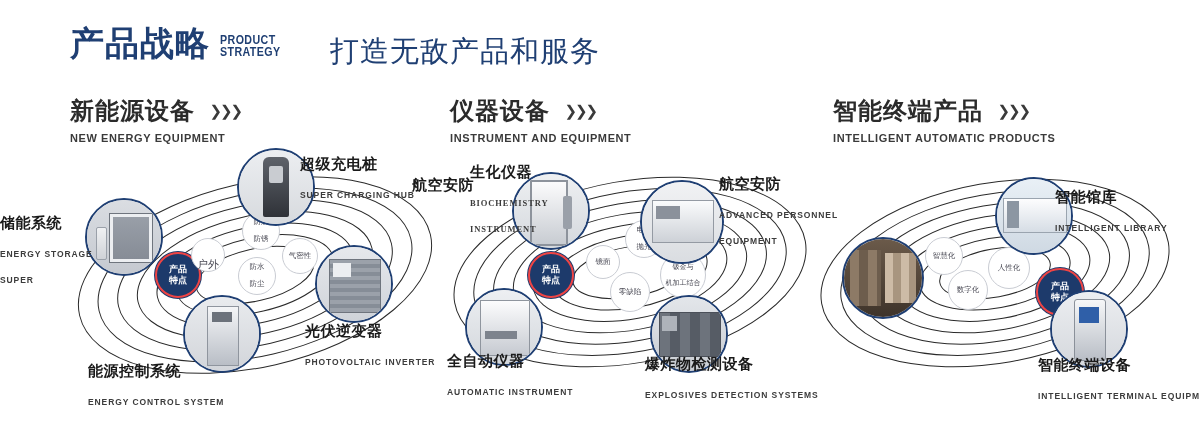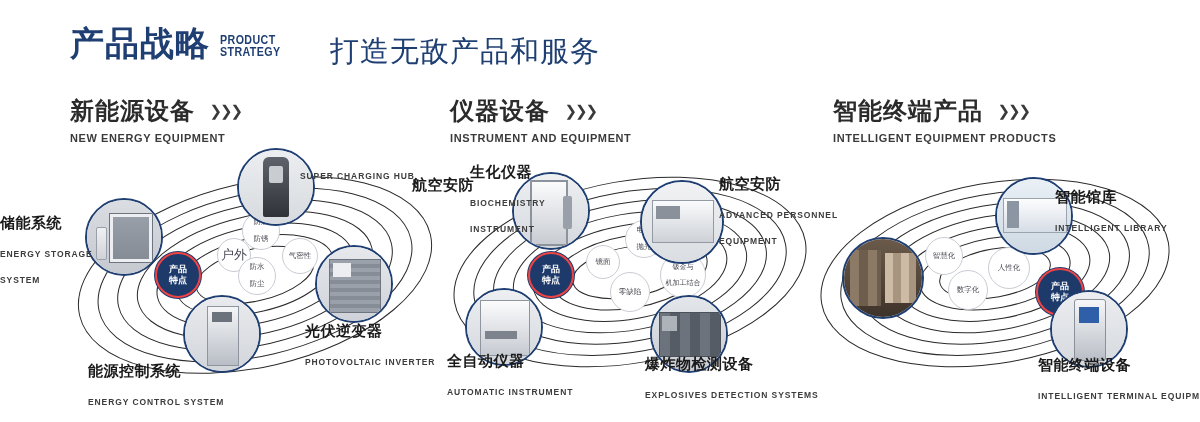--- a/index.html
+++ b/index.html
@@ -172,21 +172,21 @@
       <span class="chev">❯❯❯</span>
     </div>
     <div class="sec-en">INSTRUMENT AND EQUIPMENT</div>
   </div>
 
   <div class="sec-head" style="left:833px;top:95px;">
     <div>
       <span class="sec-cn">智能终端产品</span>
       <span class="chev">❯❯❯</span>
     </div>
-    <div class="sec-en">INTELLIGENT EQUIPMENT PRODUCTS</div>
+    <div class="sec-en">INTELLIGENT AUTOMATIC PRODUCTS</div>
   </div>
 
   <div class="cluster" style="left:55px;top:160px;width:400px;height:230px;">
     <svg class="rings" width="400" height="230" viewBox="0 0 400 230">
       <g fill="none" stroke="#2a2a2a" stroke-width="1" transform="rotate(-13 200 115)">
         <ellipse cx="200" cy="115" rx="60" ry="26"></ellipse>
         <ellipse cx="200" cy="115" rx="80" ry="37"></ellipse>
         <ellipse cx="200" cy="115" rx="100" ry="48"></ellipse>
         <ellipse cx="200" cy="115" rx="120" ry="59"></ellipse>
         <ellipse cx="200" cy="115" rx="140" ry="70"></ellipse>
@@ -195,21 +195,21 @@
       </g>
     </svg>
 
     <div class="feat-main" style="left:100px;top:92px;width:42px;height:42px;font-size:9px;">
       <span>
         <span>产品</span><br>
         <span>特点</span>
       </span>
     </div>
 
-    <div class="feat" style="left:162px;top:78px;width:34px;height:34px;font-size:13px;">
+    <div class="feat" style="left:136px;top:78px;width:34px;height:34px;font-size:11px;align-items:flex-end;">
       <span>户外</span>
     </div>
     <div class="feat" style="left:187px;top:52px;width:38px;height:38px;font-size:7.5px;">
       <span>
         <span>防腐</span><br>
         <span>防锈</span>
       </span>
     </div>
     <div class="feat" style="left:183px;top:97px;width:38px;height:38px;font-size:7.5px;">
       <span>
@@ -231,24 +231,25 @@
       <div class="ph img-inverter"></div>
     </div>
     <div class="node" style="left:128px;top:135px;width:78px;height:78px;">
       <div class="ph img-control"></div>
     </div>
   </div>
 
   <div class="lbl right" style="left:0px;top:214px;width:105px;">
     <div class="cn">储能系统</div>
     <div class="en">ENERGY STORAGE</div>
-    <div class="en">SYSTEM</div>
+    <div class="en">SUPER</div>
   </div>
 
   <div class="lbl" style="left:300px;top:155px;">
+    <div class="cn">超级充电桩</div>
     <div class="en">SUPER CHARGING HUB</div>
   </div>
 
   <div class="lbl" style="left:305px;top:322px;">
     <div class="cn">光伏逆变器</div>
     <div class="en">PHOTOVOLTAIC INVERTER</div>
   </div>
 
   <div class="lbl" style="left:88px;top:362px;">
     <div class="cn">能源控制系统</div>
@@ -305,21 +306,21 @@
     </div>
     <div class="node" style="left:210px;top:135px;width:78px;height:78px;">
       <div class="ph img-explosive"></div>
     </div>
   </div>
 
   <div class="lbl" style="left:412px;top:176px;">
     <div class="cn">航空安防</div>
   </div>
 
-  <div class="lbl" style="left:470px;top:163px;">
+  <div class="lbl" style="left:470px;top:163px;font-family:Liberation Serif, serif;">
     <div class="cn">生化仪器</div>
     <div class="en">BIOCHEMISTRY</div>
     <div class="en">INSTRUMENT</div>
   </div>
 
   <div class="lbl" style="left:719px;top:175px;">
     <div class="cn">航空安防</div>
     <div class="en">ADVANCED PERSONNEL</div>
     <div class="en">EQUIPMENT</div>
   </div>

